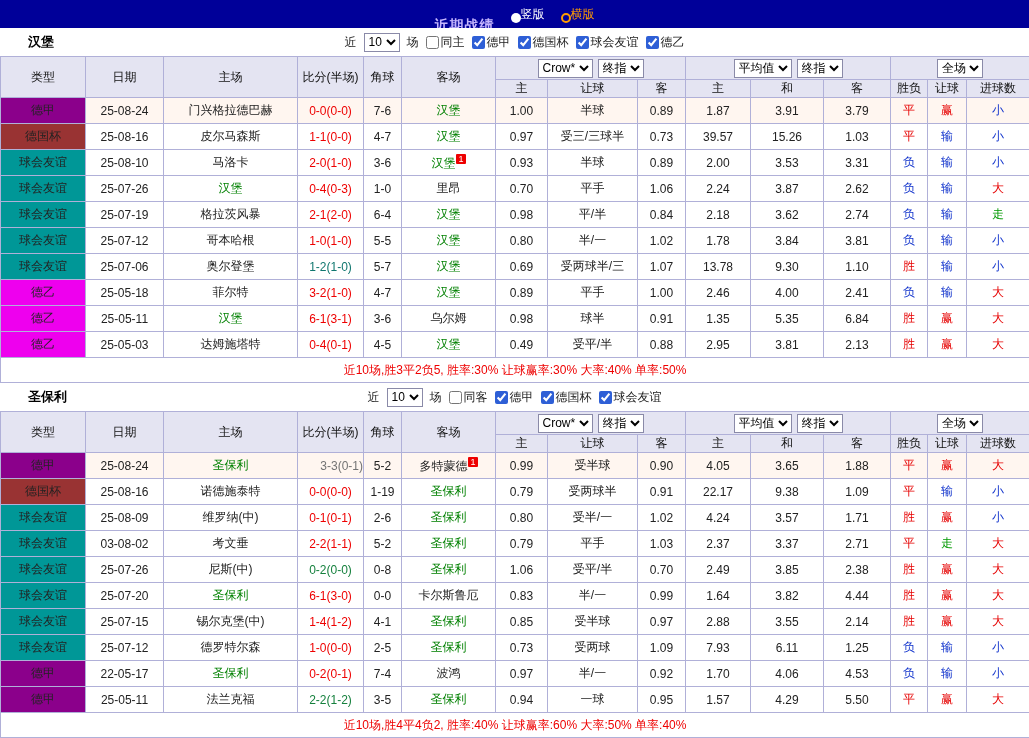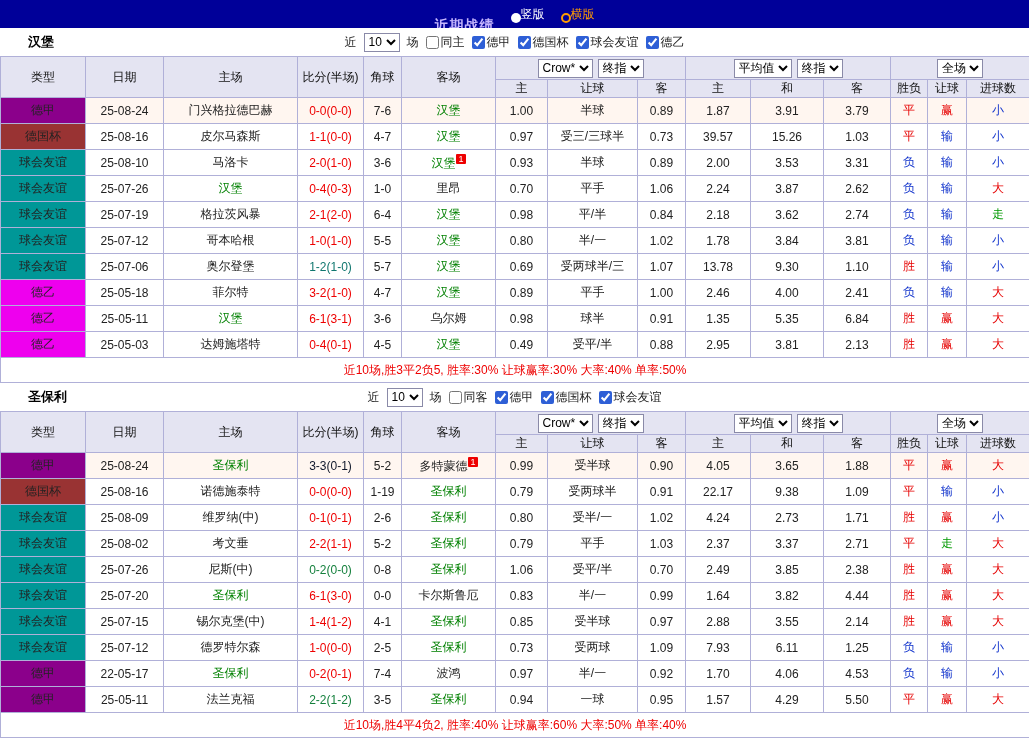--- a/index.html
+++ b/index.html
@@ -425,21 +425,21 @@
           <th>胜负</th>
           <th>让球</th>
           <th>进球数</th>
         </tr>
       </thead>
       <tbody>
           <tr class="hl">
     <td class="league" style="background: rgb(139, 0, 139);">德甲</td>
     <td class="date">25-08-24</td>
     <td class="team"><span class="subject" style="color: rgb(0, 128, 0);">圣保利</span></td>
-    <td class="score" style="color: #0f172a;">3-3(0-1)</td>
+    <td class="score" style="color: #737373; text-align: right;">3-3(0-1)</td>
     <td class="corner">5-2</td>
     <td class="team"><span>多特蒙德</span><sup class="card">1</sup></td>
     <td>0.99</td>
     <td>受半球</td>
     <td>0.90</td>
     <td>4.05</td>
     <td>3.65</td>
     <td>1.88</td>
     <td class="res" style="color: rgb(230, 0, 0);">平</td>
     <td class="res" style="color: rgb(230, 0, 0);">赢</td>
@@ -466,29 +466,29 @@
     <td class="league" style="background: rgb(0, 151, 151);">球会友谊</td>
     <td class="date">25-08-09</td>
     <td class="team"><span>维罗纳(中)</span></td>
     <td class="score" style="color: rgb(238, 0, 0); margin-top: 8px;">0-1(0-1)</td>
     <td class="corner">2-6</td>
     <td class="team"><span class="subject" style="color: rgb(0, 128, 0);">圣保利</span></td>
     <td>0.80</td>
     <td>受半/一</td>
     <td>1.02</td>
     <td>4.24</td>
-    <td>2.73</td>
+    <td>3.57</td>
     <td>1.71</td>
     <td class="res" style="color: rgb(230, 0, 0);">胜</td>
     <td class="res" style="color: rgb(230, 0, 0);">赢</td>
     <td class="res" style="color: rgb(17, 51, 204);">小</td>
   </tr>
           <tr>
     <td class="league" style="background: rgb(0, 151, 151);">球会友谊</td>
-    <td class="date">25-08-02</td>
+    <td class="date">03-08-02</td>
     <td class="team"><span>考文垂</span></td>
     <td class="score" style="color: rgb(238, 0, 0);">2-2(1-1)</td>
     <td class="corner">5-2</td>
     <td class="team"><span class="subject" style="color: rgb(0, 128, 0);">圣保利</span></td>
     <td>0.79</td>
     <td>平手</td>
     <td>1.03</td>
     <td>2.37</td>
     <td>3.37</td>
     <td>2.71</td>

